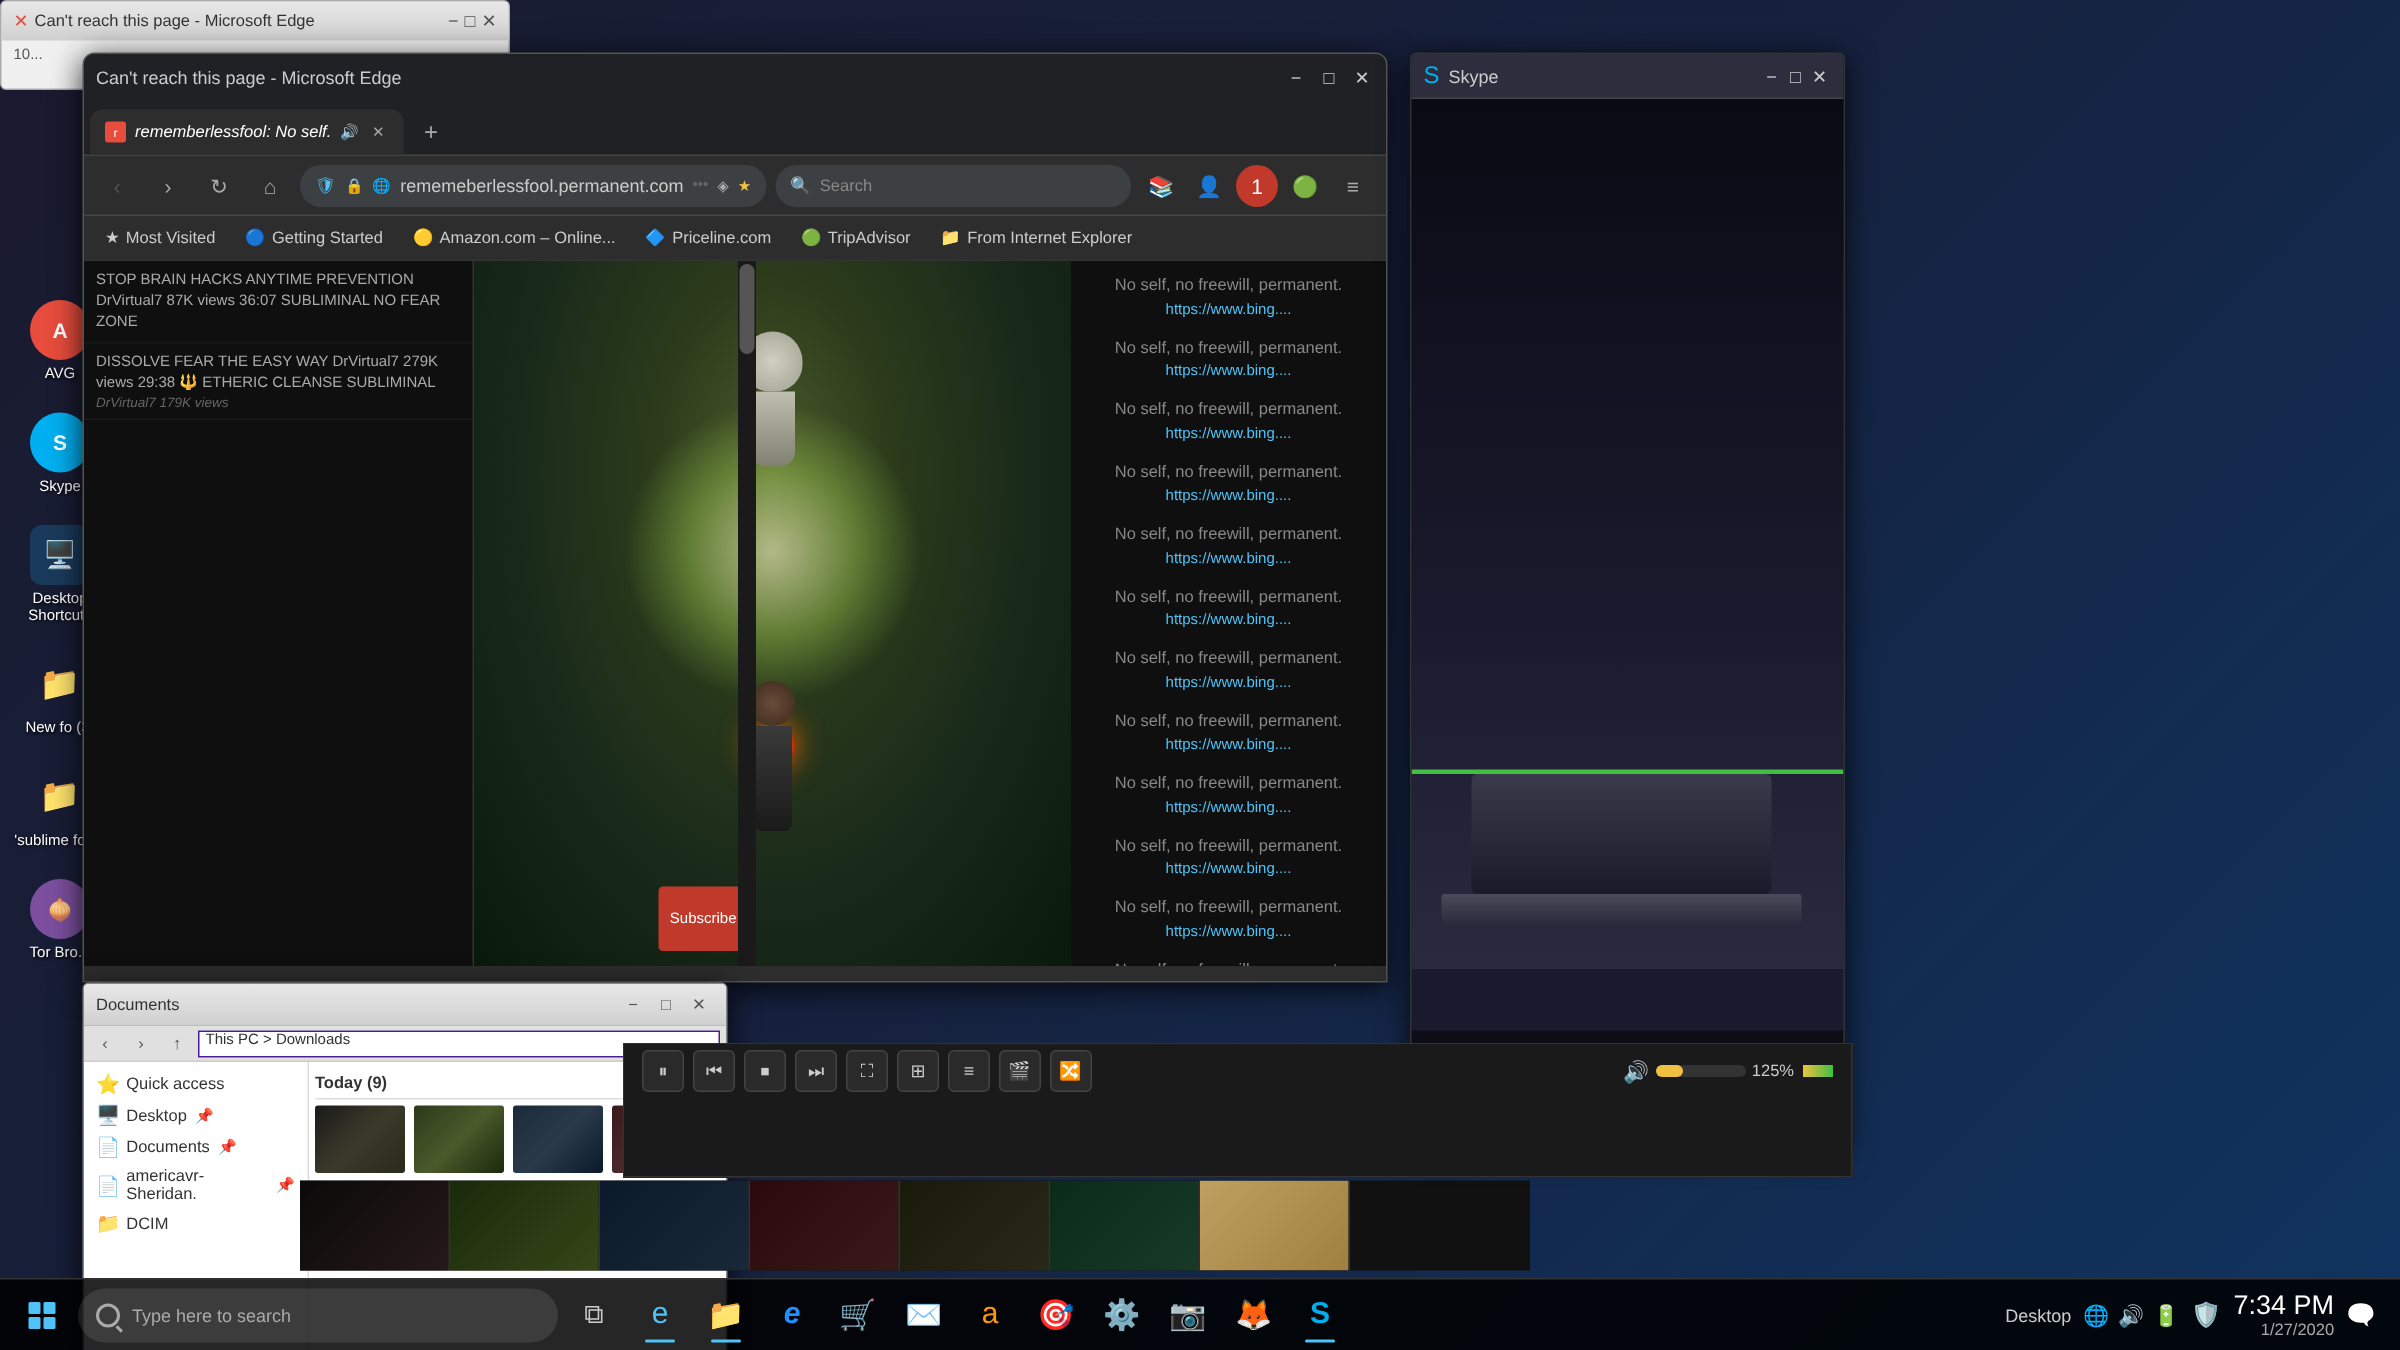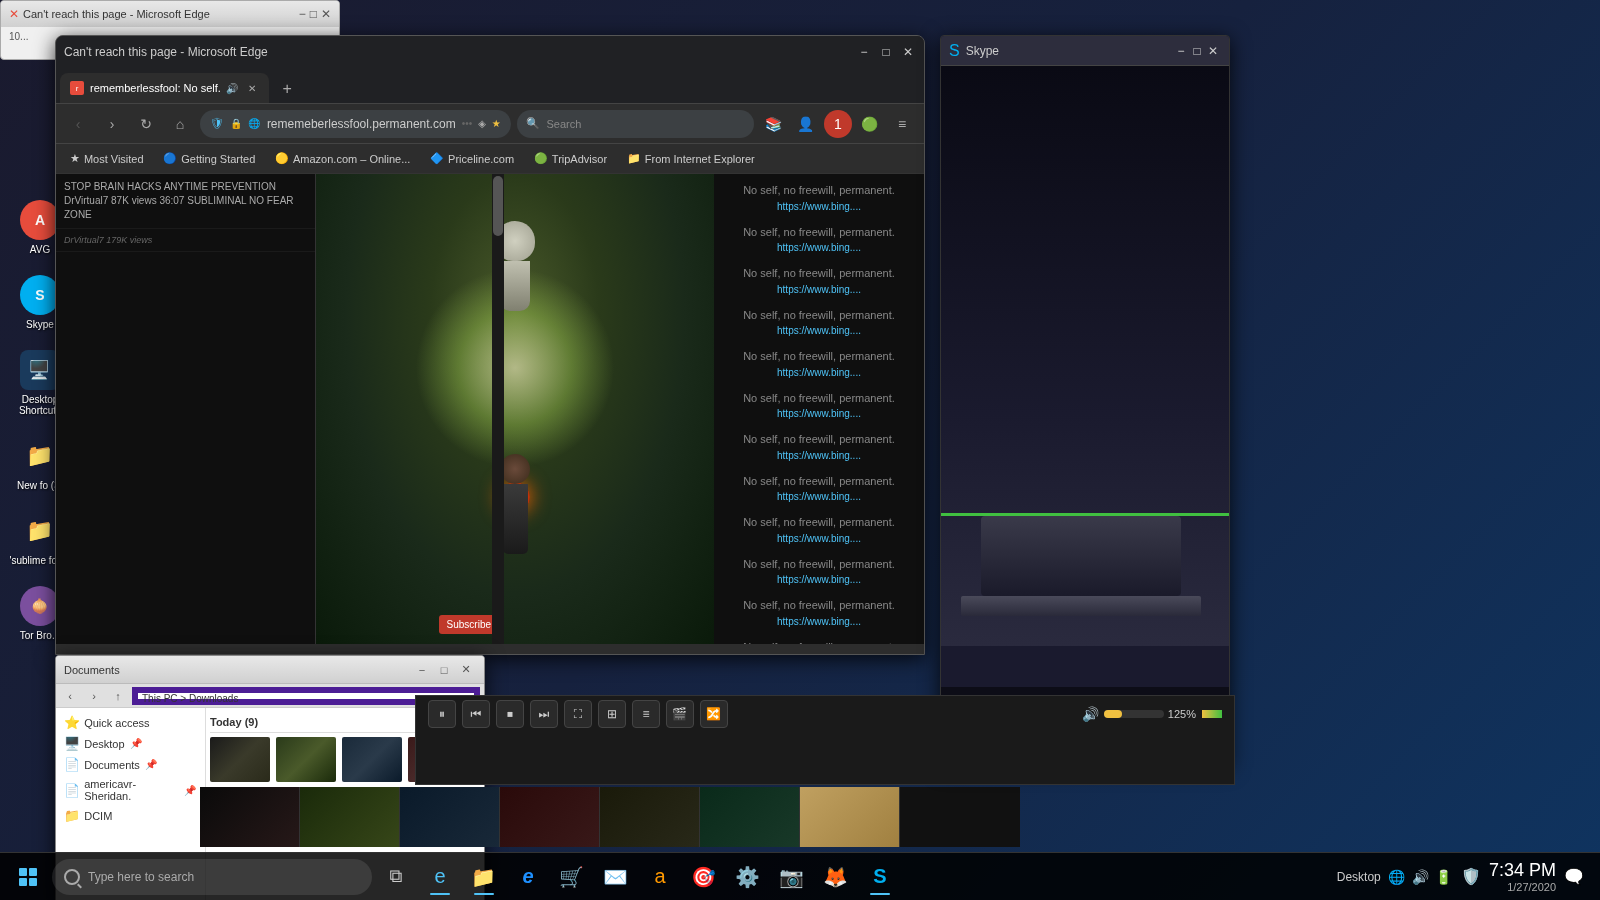--- a/index.html
+++ b/index.html
@@ -143,20 +143,21 @@
       font-size: 8px;
       color: white;
     }
 
     .tab-title {
       max-width: 140px;
       overflow: hidden;
       white-space: nowrap;
       text-overflow: ellipsis;
       font-size: 11px;
+      font-style: italic;
     }
 
     .tab-close {
       width: 14px;
       height: 14px;
       border-radius: 50%;
       display: flex;
       align-items: center;
       justify-content: center;
       font-size: 10px;
@@ -406,21 +407,21 @@
       font-size: 10px;
     }
 
     .subscribe-btn {
       position: absolute;
       bottom: 10px;
       right: 215px;
       background: #c0392b;
       color: white;
       font-size: 10px;
-      padding: 4px 8px;
+      padding: 16px 8px;
       border-radius: 3px;
       cursor: pointer;
     }
 
     
     .scroll-bar {
       position: absolute;
       right: 210px;
       top: 0;
       width: 12px;
@@ -501,21 +502,21 @@
       background: transparent;
       border: none;
       cursor: pointer;
       font-size: 11px;
       color: #555;
     }
 
     .fe-path {
       flex: 1;
       background: white;
-      border: 6px solid #4c1d95;
+      border: 1px solid #4c1d95;
       height: 18px;
       padding: 0 4px;
       font-size: 10px;
       color: #333;
     }
 
     .fe-content {
       display: flex;
       height: calc(100% - 52px);
     }
@@ -1010,20 +1011,21 @@
       </div>
     </div>
 
     <div class="content-area">
 
       <div class="video-sidebar">
         <div class="video-item">
           <div class="video-item-text">STOP BRAIN HACKS ANYTIME PREVENTION DrVirtual7 87K views 36:07 SUBLIMINAL NO FEAR ZONE</div>
         </div>
         <div class="video-item">
+          <div class="video-item-text">DISSOLVE FEAR THE EASY WAY DrVirtual7 279K views 29:38 🔱 ETHERIC CLEANSE SUBLIMINAL</div>
           <div class="video-item-meta">DrVirtual7 179K views</div>
         </div>
       </div>
 
       <div class="video-main">
         <div class="fantasy-art">
           <div class="fantasy-bg"></div>
 
           <div class="fantasy-glow"></div>
 

